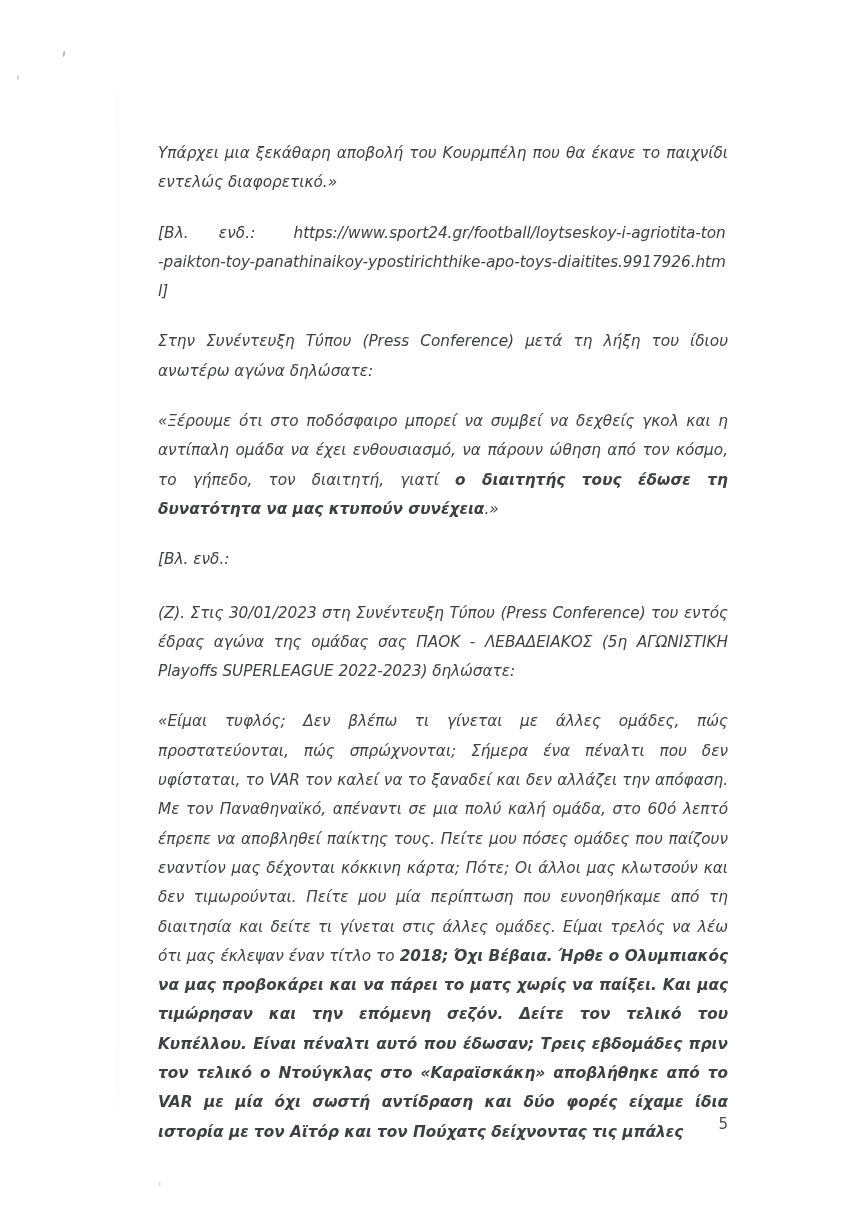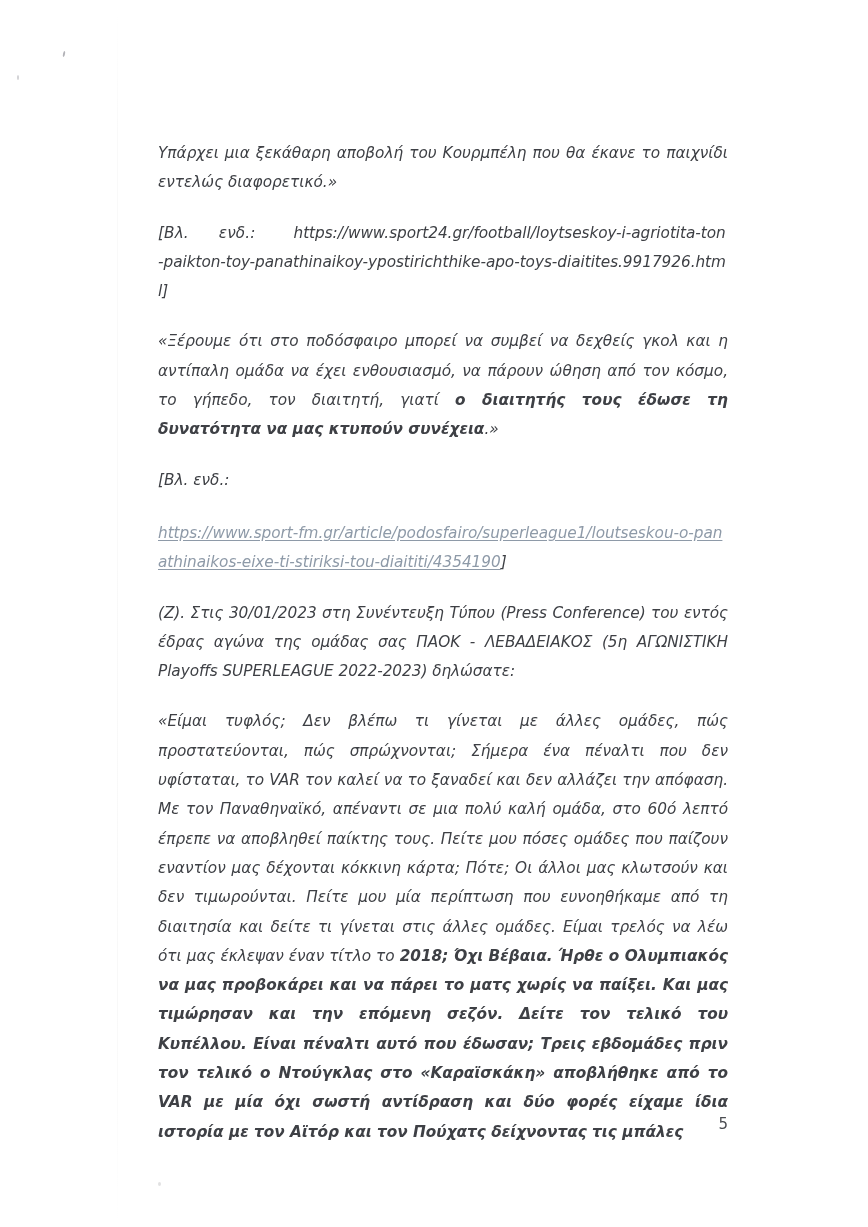--- a/index.html
+++ b/index.html
@@ -112,26 +112,26 @@
   <div class="speck speck-a"></div>
   <div class="speck speck-b"></div>
   <div class="speck speck-c"></div>
 
   <div class="content">
 
     <p class="quote">Υπάρχει μια ξεκάθαρη αποβολή του Κουρμπέλη που θα έκανε το παιχνίδι εντελώς διαφορετικό.»</p>
 
     <p class="cite-spaced"><span>[Βλ.</span><span class="gap-sm"></span><span>ενδ.:</span><span class="gap-lg"></span><span class="cite-url">https://www.sport24.gr/football/loytseskoy-i-agriotita-ton-paikton-toy-panathinaikoy-ypostirichthike-apo-toys-diaitites.9917926.html</span><span>]</span></p>
 
+    <p>Στην Συνέντευξη Τύπου (Press Conference) μετά τη λήξη του ίδιου ανωτέρω αγώνα δηλώσατε:</p>
 
     <p class="quote"><span>«Ξέρουμε ότι στο ποδόσφαιρο μπορεί να συμβεί να δεχθείς γκολ και η αντίπαλη ομάδα να έχει ενθουσιασμό, να πάρουν ώθηση από τον κόσμο, το γήπεδο, τον διαιτητή, γιατί </span><span class="bi">ο διαιτητής τους έδωσε τη δυνατότητα να μας κτυπούν συνέχεια</span><span>.»</span></p>
 
     <p class="spaced-note">[Βλ. ενδ.:</p>
 
-    <p><a class="link" href="#">https://www.sport-fm.gr/article/podosfairo/superleague1/loutseskou-o-panathinaikos-eixe-ti-stiriksi-tou-diaititi/4354190</a><span>]</span></p>
 
     <p class="tight">(Ζ). Στις 30/01/2023 στη Συνέντευξη Τύπου (Press Conference) του εντός έδρας αγώνα της ομάδας σας ΠΑΟΚ - ΛΕΒΑΔΕΙΑΚΟΣ (5η ΑΓΩΝΙΣΤΙΚΗ Playoffs SUPERLEAGUE 2022-2023) δηλώσατε:</p>
 
     <p class="quote"><span>«Είμαι τυφλός; Δεν βλέπω τι γίνεται με άλλες ομάδες, πώς προστατεύονται, πώς σπρώχνονται; Σήμερα ένα πέναλτι που δεν υφίσταται, το VAR τον καλεί να το ξαναδεί και δεν αλλάζει την απόφαση. Με τον Παναθηναϊκό, απέναντι σε μια πολύ καλή ομάδα, στο 60ό λεπτό έπρεπε να αποβληθεί παίκτης τους. Πείτε μου πόσες ομάδες που παίζουν εναντίον μας δέχονται κόκκινη κάρτα; Πότε; Οι άλλοι μας κλωτσούν και δεν τιμωρούνται. Πείτε μου μία περίπτωση που ευνοηθήκαμε από τη διαιτησία και δείτε τι γίνεται στις άλλες ομάδες. Είμαι τρελός να λέω ότι μας έκλεψαν έναν τίτλο το </span><span class="bi">2018; Όχι Βέβαια. Ήρθε ο Ολυμπιακός να μας προβοκάρει και να πάρει το ματς χωρίς να παίξει. Και μας τιμώρησαν και την επόμενη σεζόν. Δείτε τον τελικό του Κυπέλλου. Είναι πέναλτι αυτό που έδωσαν; Τρεις εβδομάδες πριν τον τελικό ο Ντούγκλας στο «Καραϊσκάκη» αποβλήθηκε από το VAR με μία όχι σωστή αντίδραση και δύο φορές είχαμε ίδια ιστορία με τον Αϊτόρ και τον Πούχατς δείχνοντας τις μπάλες</span></p>
 
   </div>
 
   <div class="page-number">5</div>
 
 </div>

